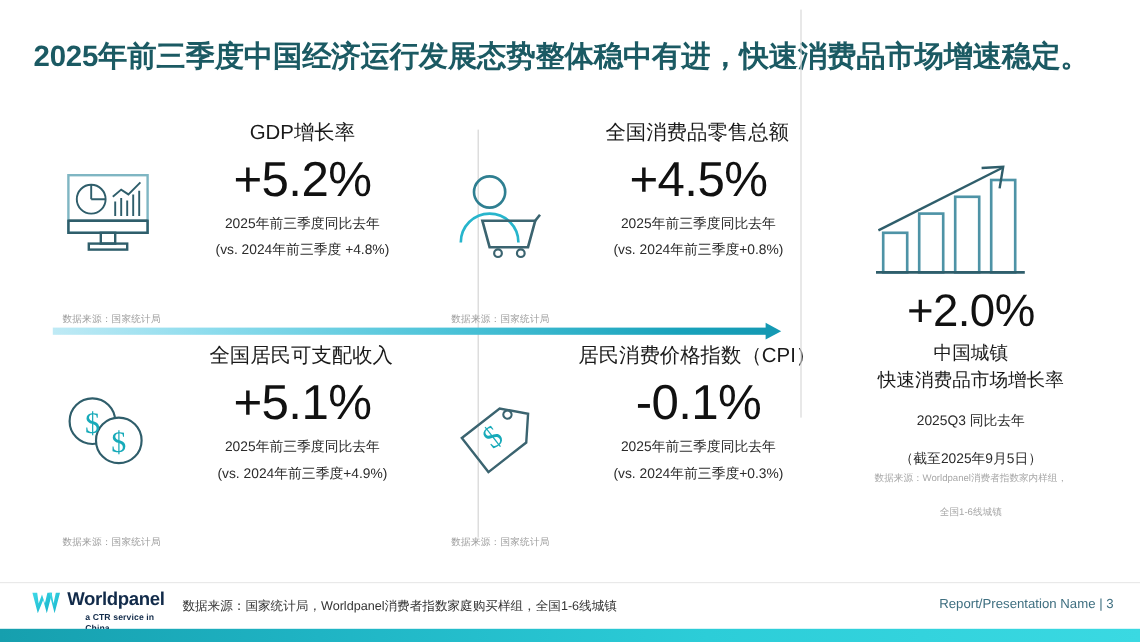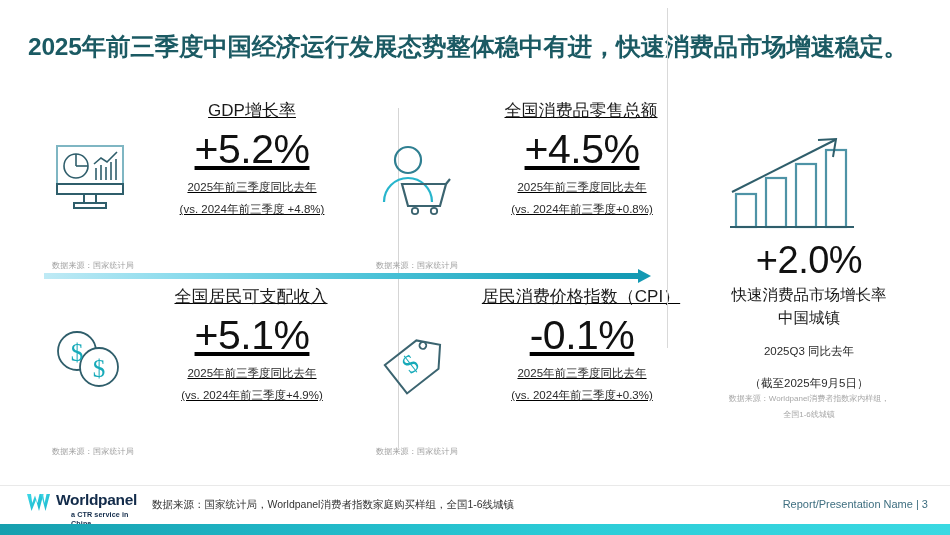--- a/index.html
+++ b/index.html
@@ -55,21 +55,20 @@
   .cell-icon {
     position: absolute;
     left: 8px; top: 38px;
     width: 92px; height: 78px;
   }
   .cell-body {
     position: absolute;
     left: 100px; top: 0px;
     width: 232px;
     text-align: center;
-    text-decoration: underline;
   }
   .cell-head {
     font-size: 17px;
     color: #1a1a1a;
     line-height: 1.25;
     white-space: nowrap;
   }
   .cell-head.wide { margin-left: -14px; width: 258px; }
   .cell-value {
     font-size: 41px;
@@ -302,26 +301,26 @@
         <rect x="58" y="72" width="20" height="33" fill="none" stroke="#4e93a6" stroke-width="2.2"></rect>
         <rect x="88" y="56" width="20" height="49" fill="none" stroke="#4e93a6" stroke-width="2.2"></rect>
         <rect x="118" y="42" width="20" height="63" fill="none" stroke="#4e93a6" stroke-width="2.2"></rect>
         <rect x="148" y="28" width="20" height="77" fill="none" stroke="#4e93a6" stroke-width="2.2"></rect>
         <line x1="52" y1="105" x2="176" y2="105" stroke="#2f5e6b" stroke-width="2.2"></line>
         <line x1="54" y1="70" x2="157" y2="18" stroke="#2f5e6b" stroke-width="2"></line>
         <polyline points="140,18 158,17 155,35" fill="none" stroke="#2f5e6b" stroke-width="2"></polyline>
       </svg>
     </div>
     <div class="right-value">+2.0%</div>
+    <div class="right-label">中国城镇</div>
     <div class="right-label">快速消费品市场增长率</div>
-    <div class="right-label">中国城镇</div>
     <div class="right-sub">2025Q3 同比去年</div>
     <div class="right-sub">（截至2025年9月5日）</div>
     <div class="right-source">数据来源：Worldpanel消费者指数家内样组，</div>
-    <div class="right-source" style="margin-top:4px">全国1-6线城镇</div>
+    <div class="right-source" style="margin-top:16px">全国1-6线城镇</div>
   </div>
 
   <div class="footer-rule"></div>
 
   <div class="logo">
     <div class="logo-w">
       <svg viewBox="0 0 26 20" width="26" height="20">
         <defs>
           <linearGradient id="wg" x1="0" y1="0" x2="1" y2="1">
             <stop offset="0%" stop-color="#3fd9e8"></stop>

